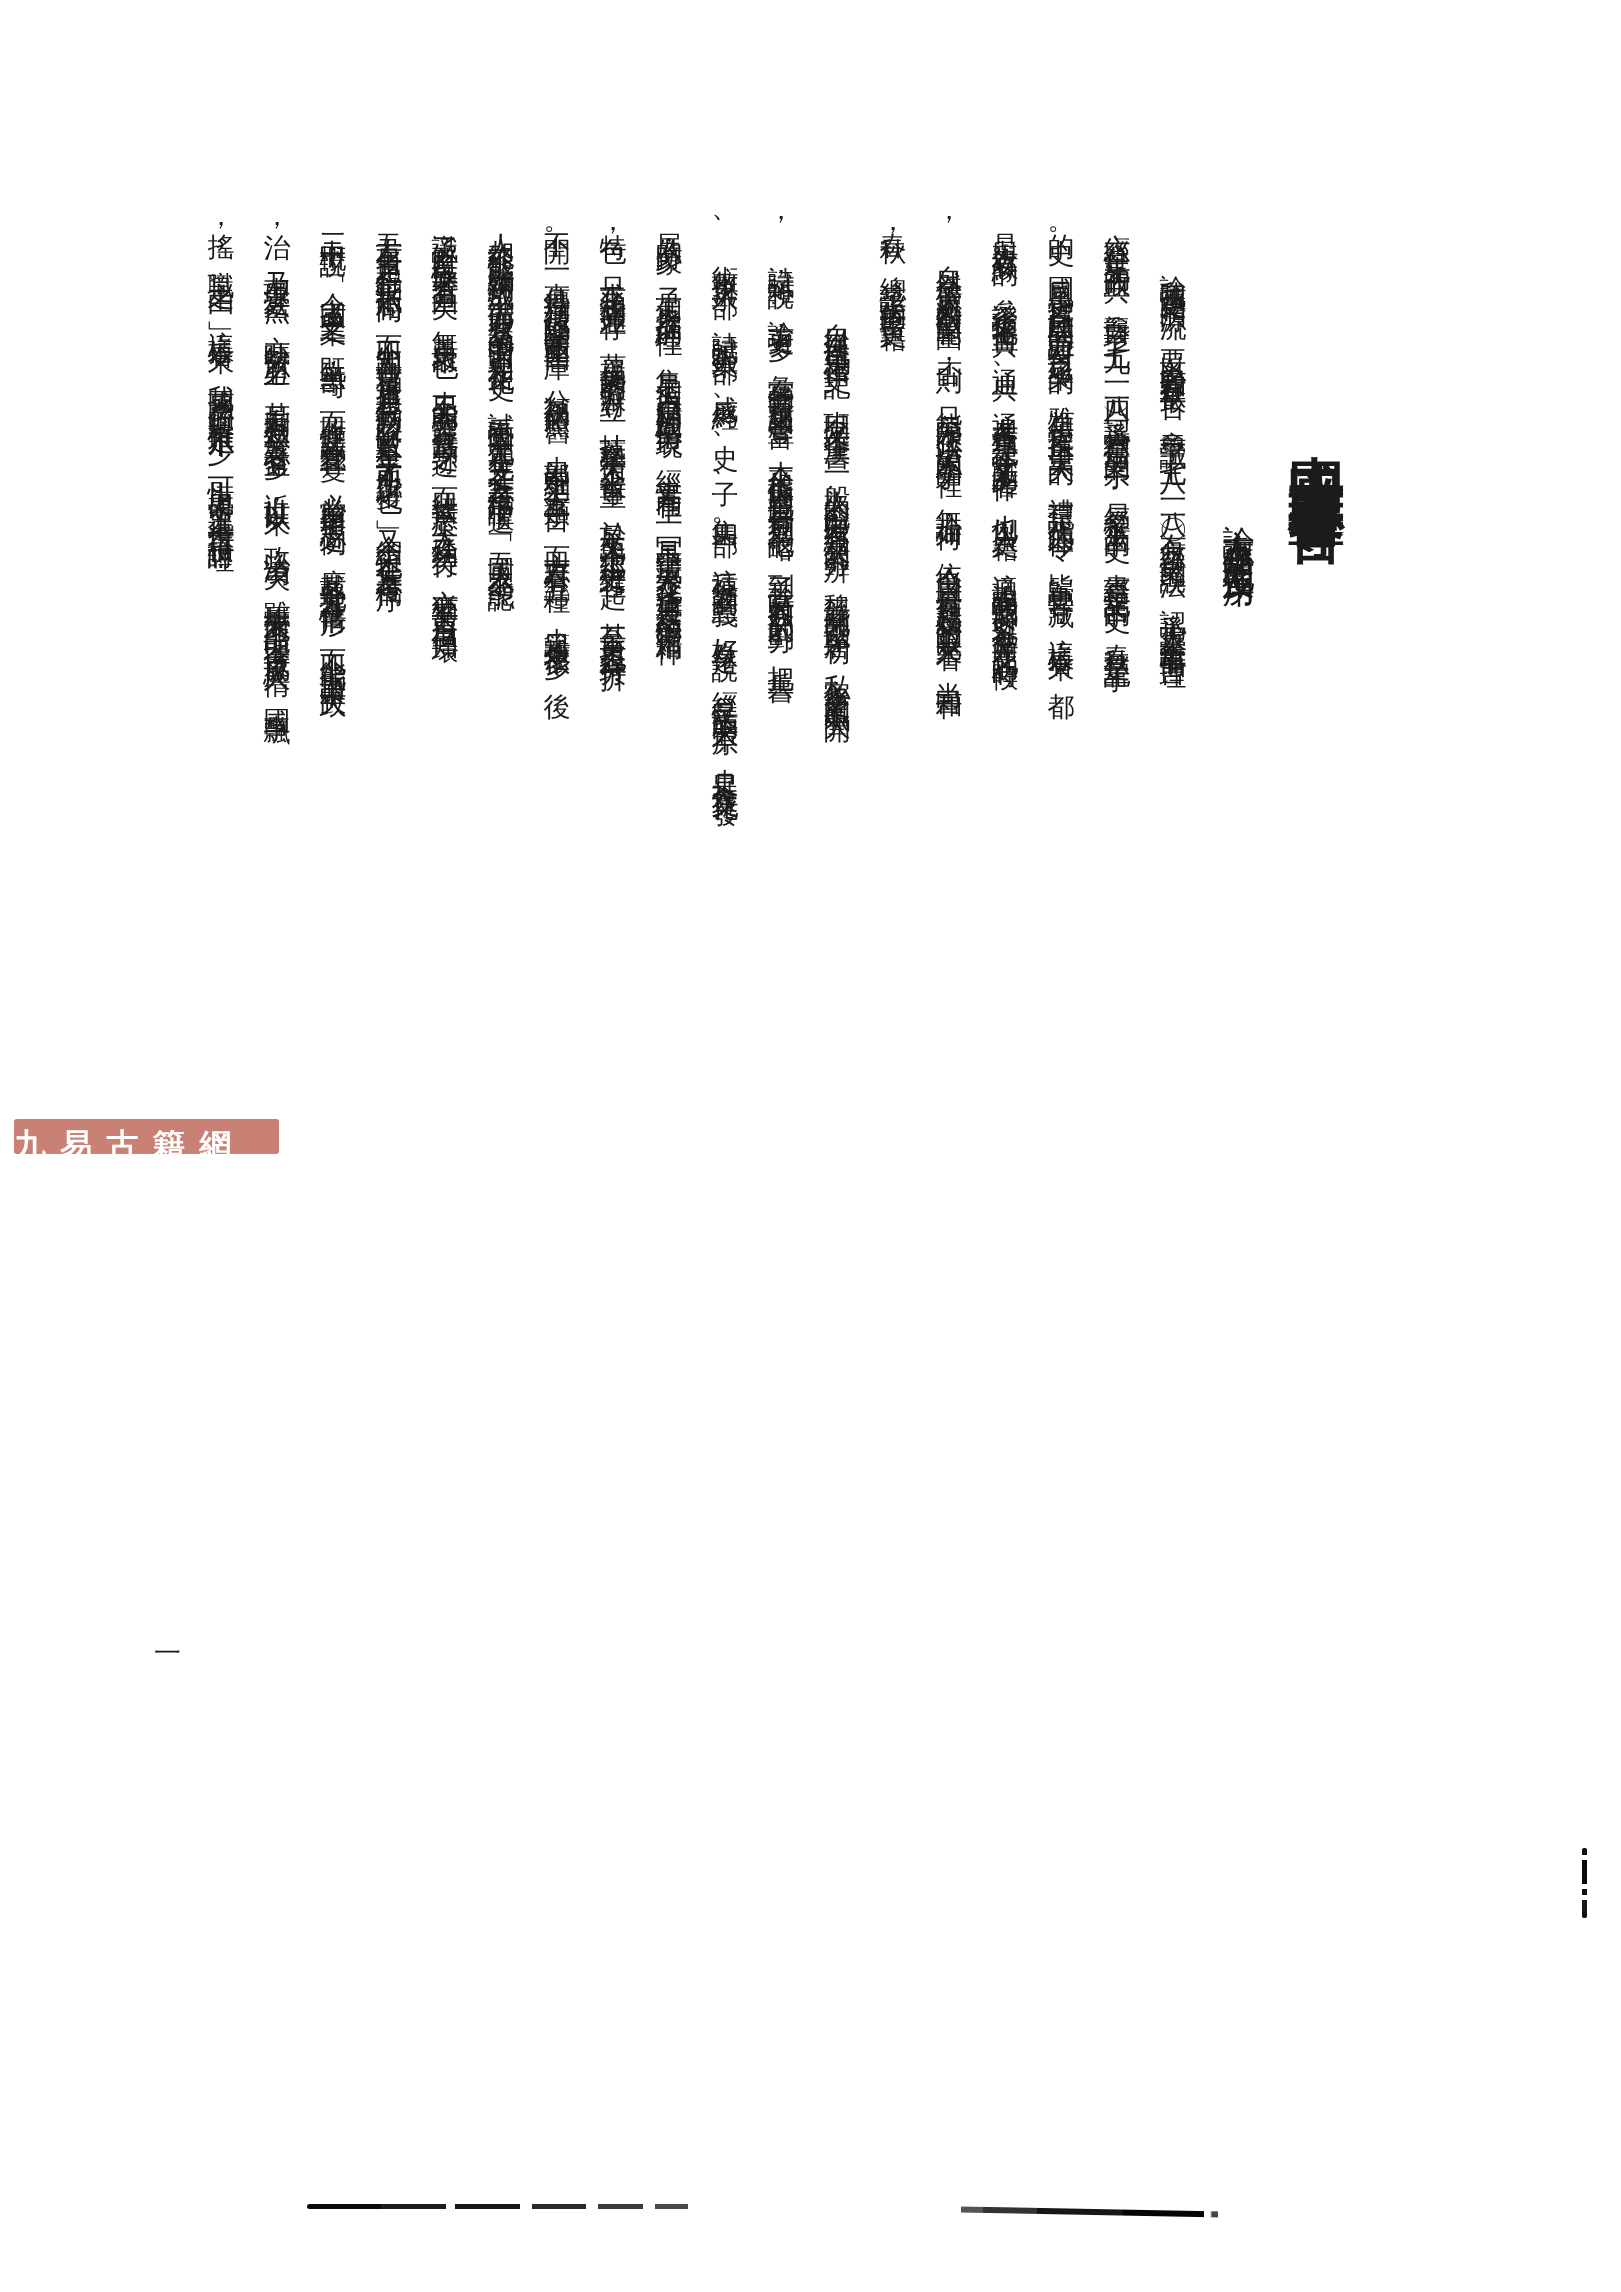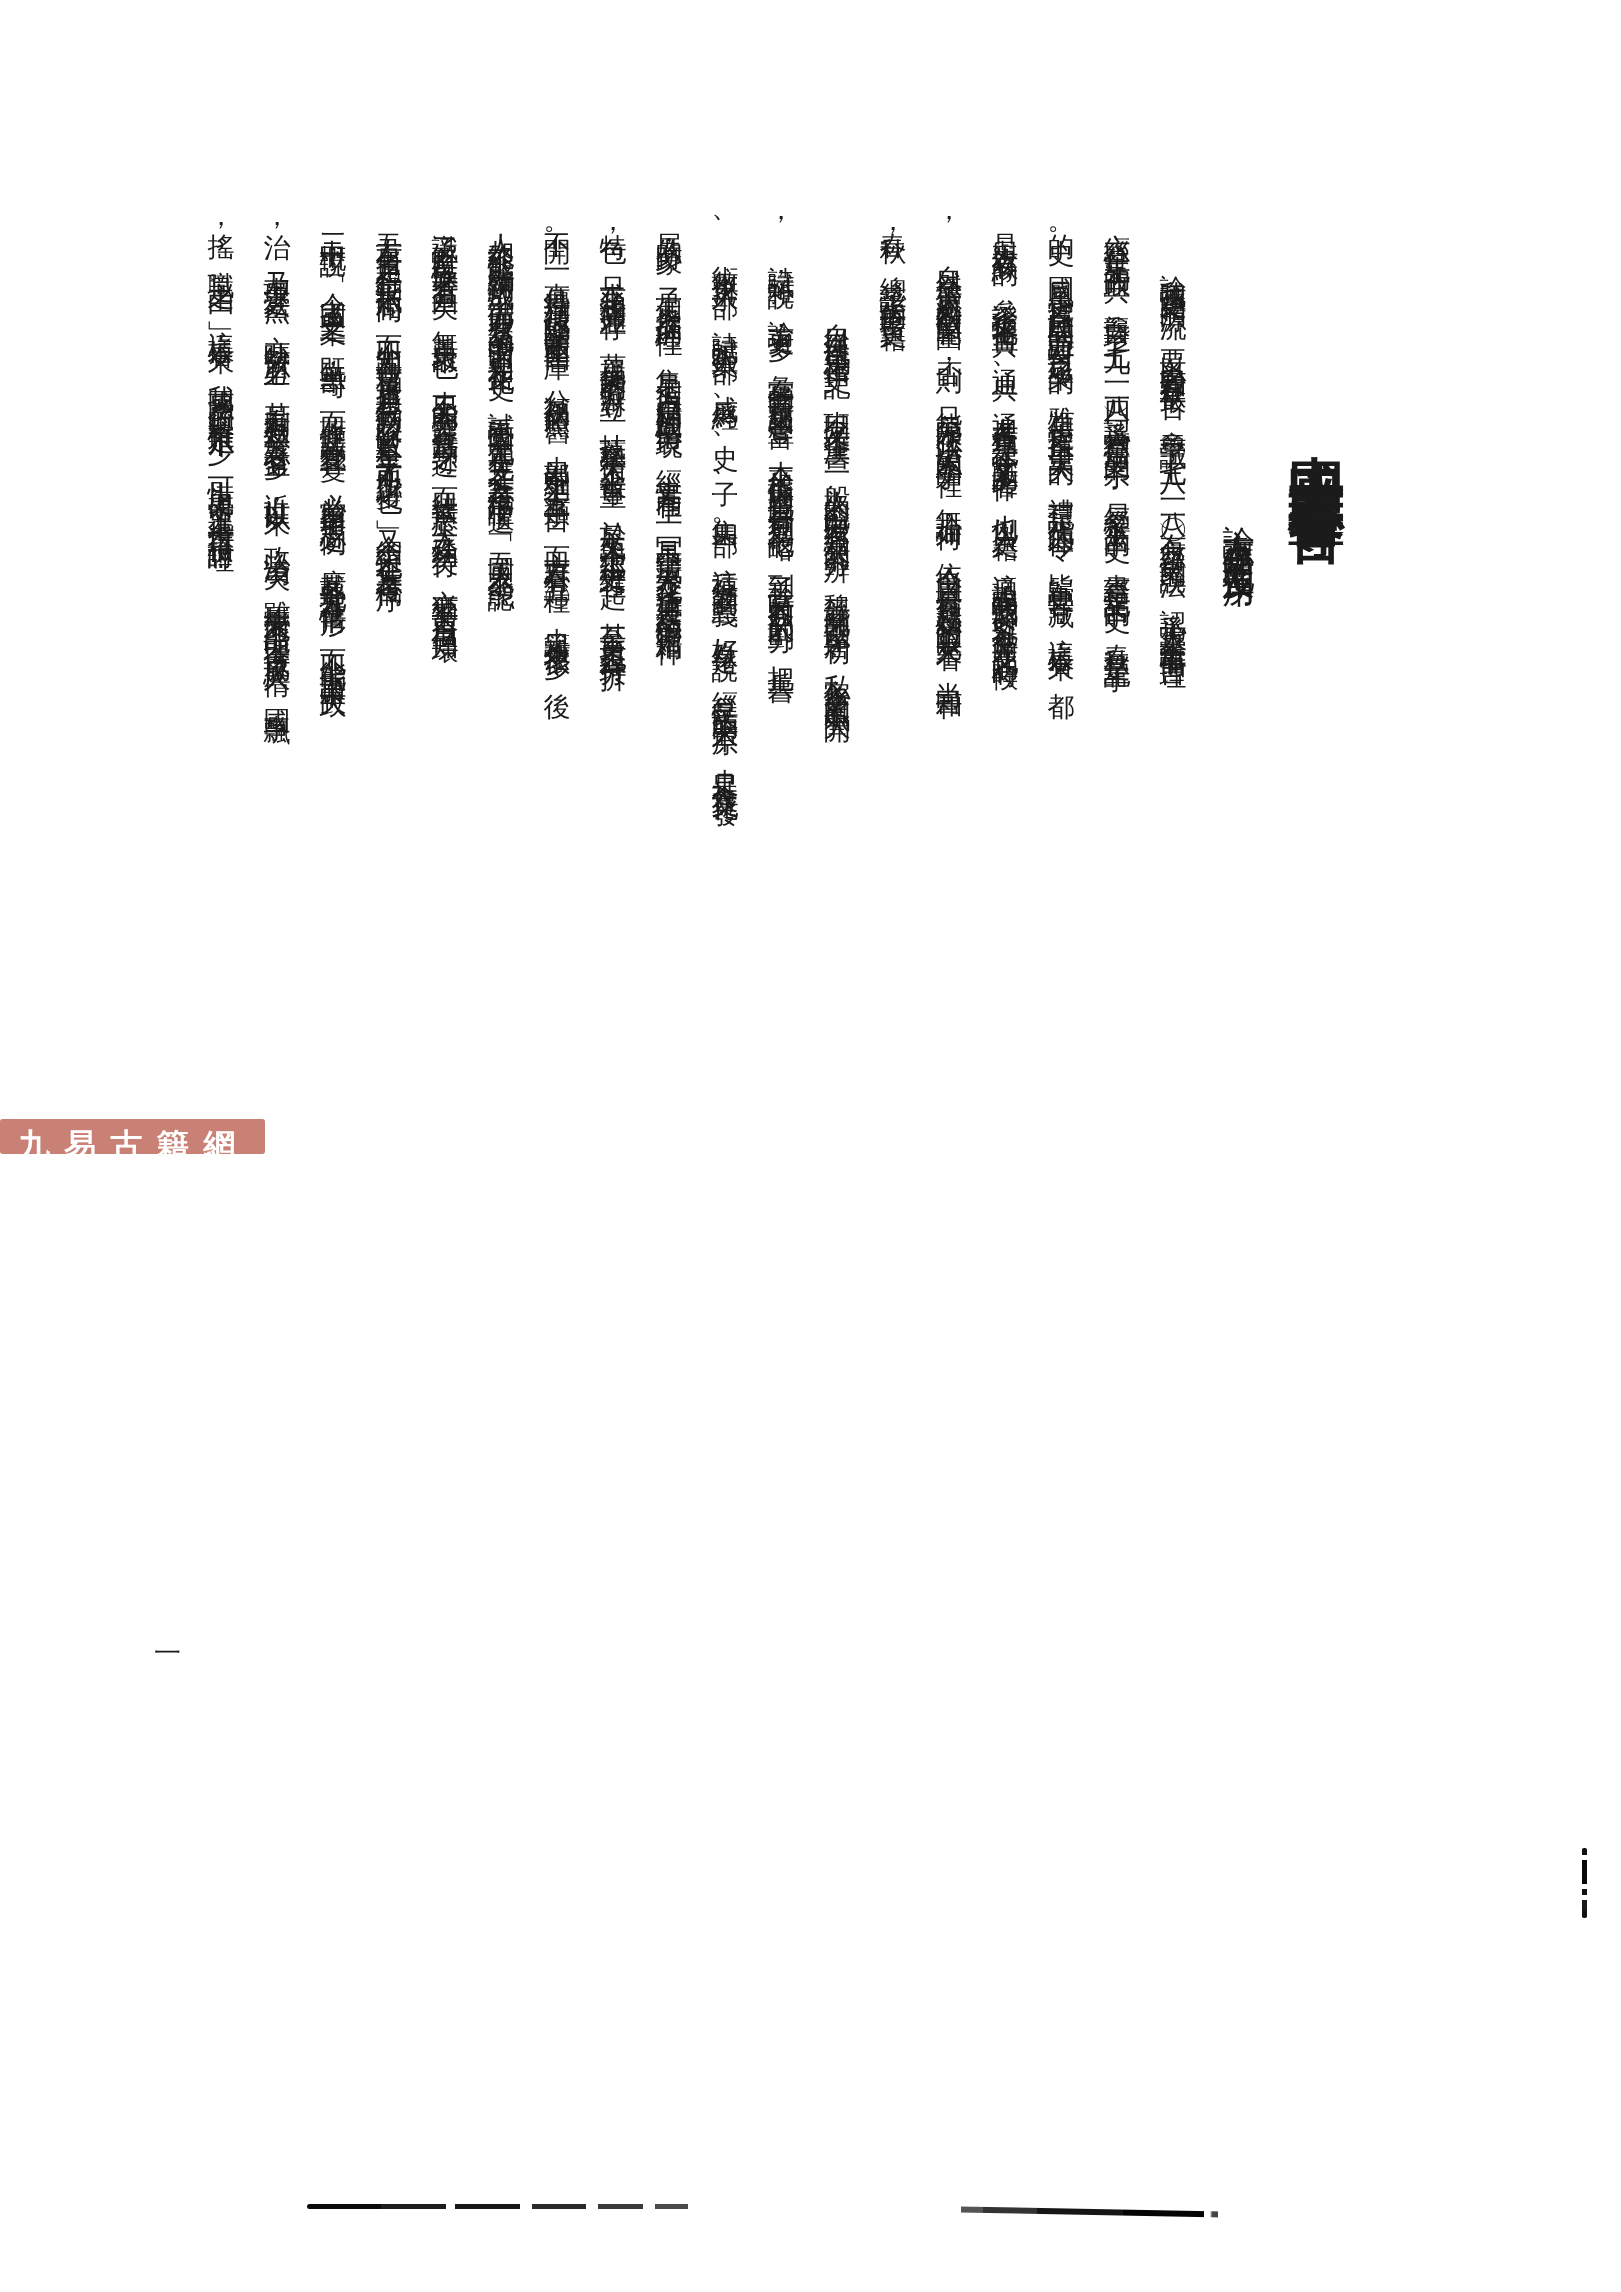--- a/index.html
+++ b/index.html
@@ -48,25 +48,24 @@
   .col.indent-1{padding-top:41px;}
   .col.indent-2{padding-top:90px;}
   .page-number{
     position:absolute;
     left:154px;top:1635px;
     font-size:27px;
     z-index:2;
   }
   .watermark{
     position:absolute;
-    left:0;top:1119px;
+    left:14px;top:1119px;
     width:265px;height:35px;
     border-radius:2.7px;
     line-height:52px;
-    padding-left:18px;
     box-sizing:border-box;
     font-size:32px;
     font-weight:bold;
     letter-spacing:14.3px;
     white-space:nowrap;
     z-index:1;
     font-family:"Liberation Sans", sans-serif;
   }
   
   .smudge-a{

